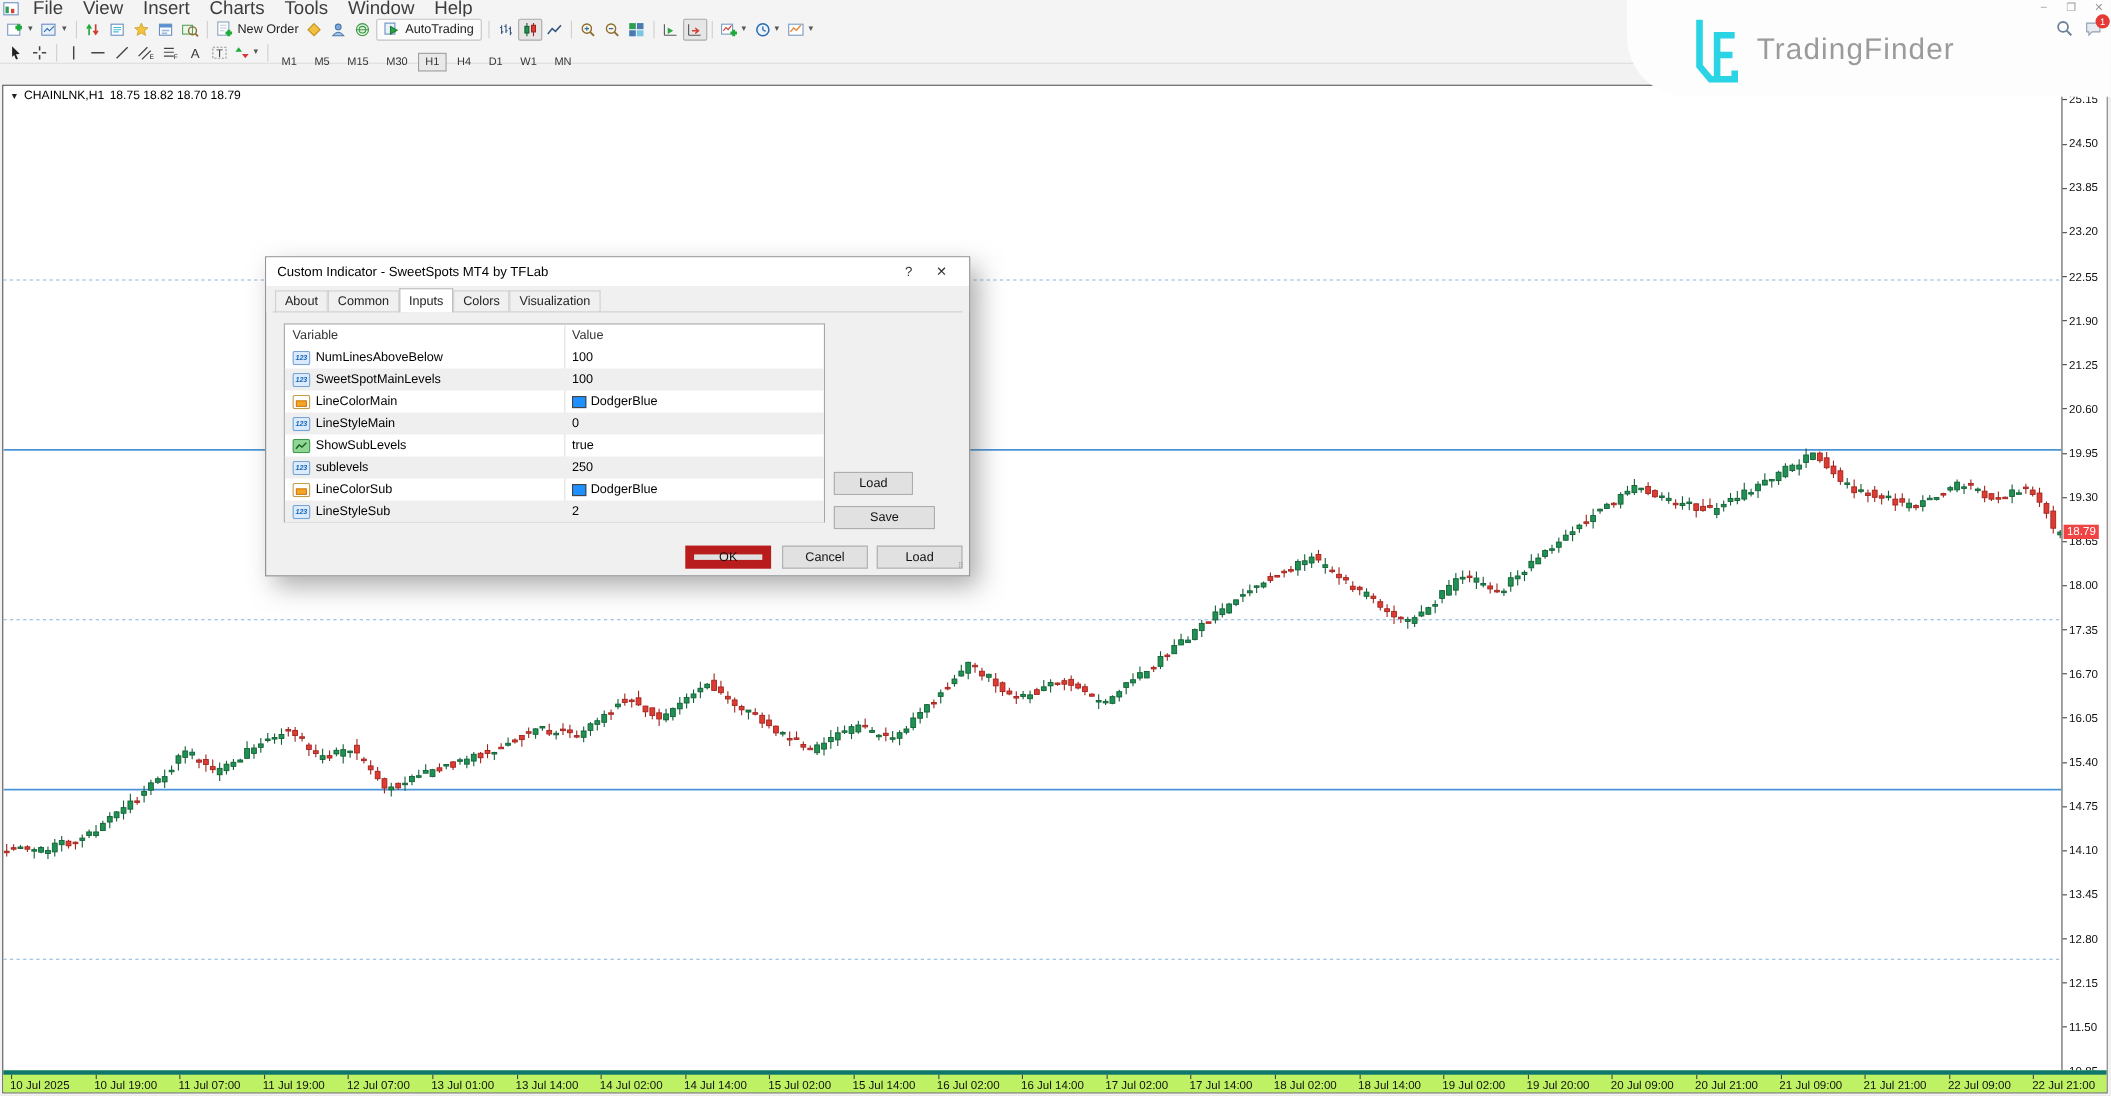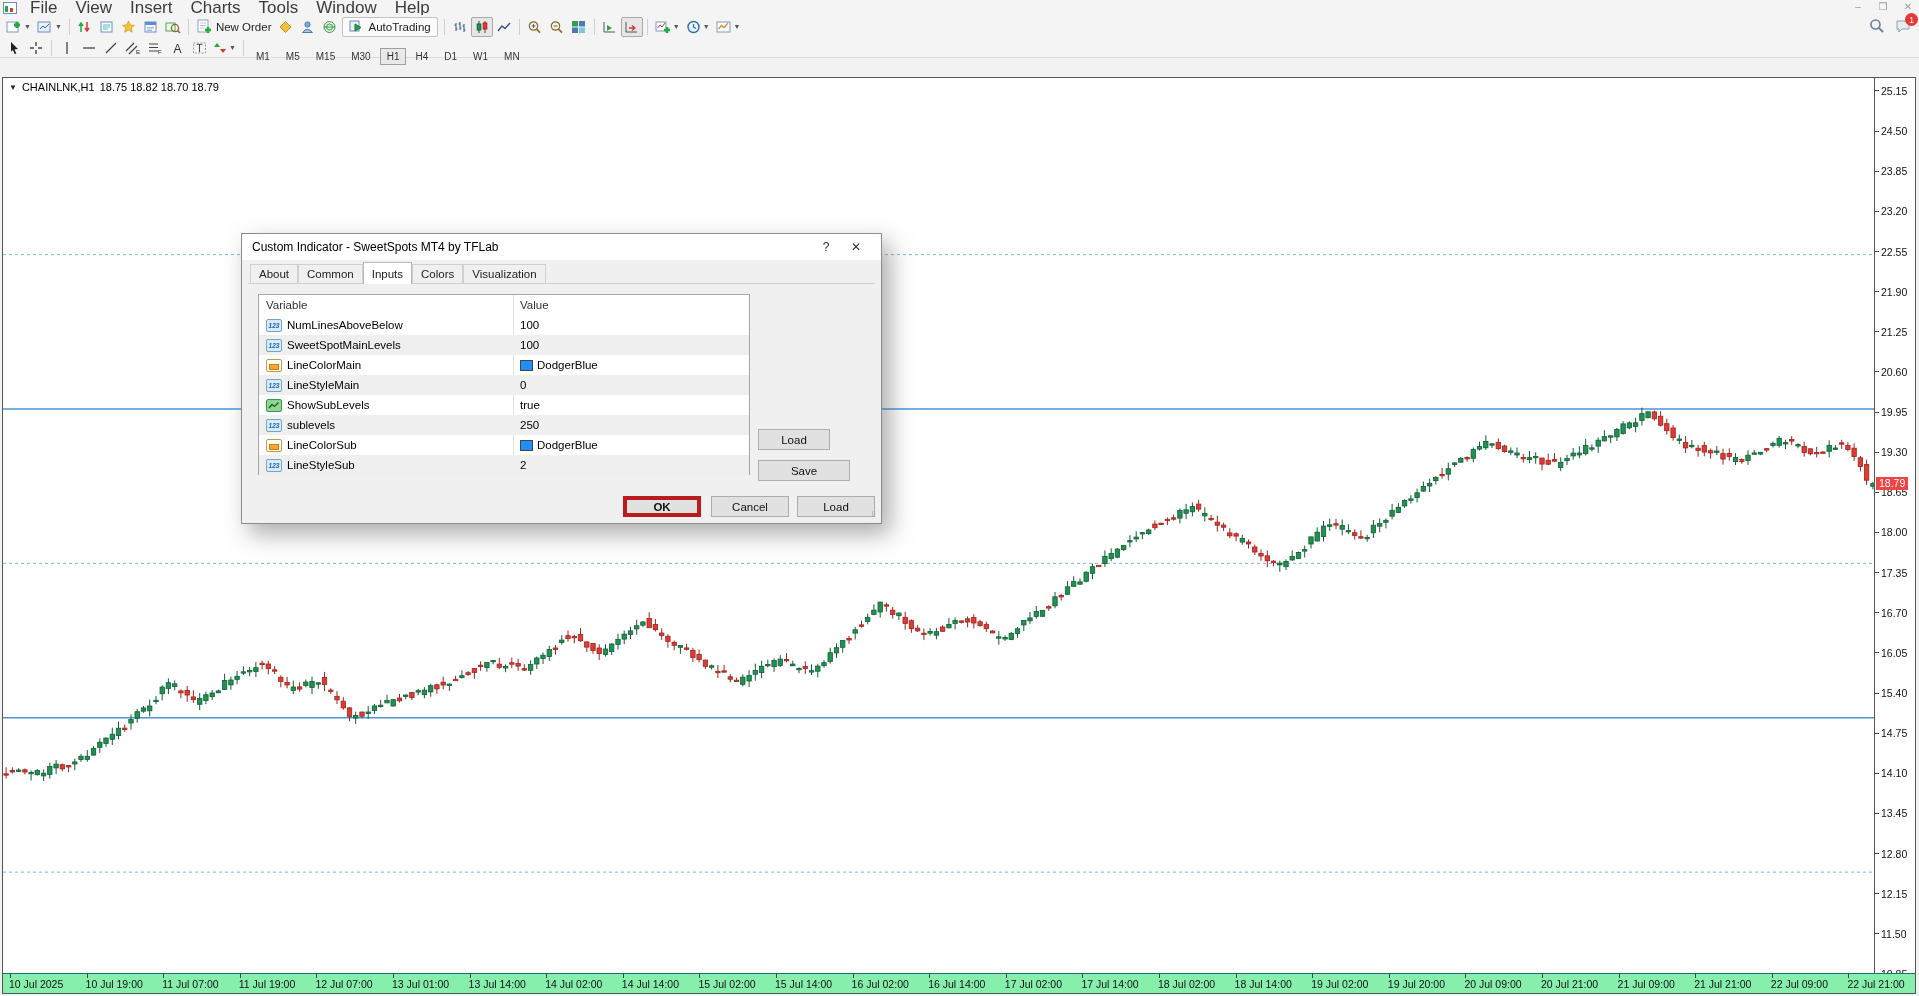--- a/index.html
+++ b/index.html
@@ -30,21 +30,21 @@
   
   .chart-frame { position:absolute; left:2px; top:77px; width:1914px; height:917px; background:#fff; border:1px solid #555; z-index:1; }
   .plot { position:absolute; left:0; top:0; right:41px; bottom:20px; overflow:hidden; }
   .plot svg { display:block; }
   .symbol-line { position:absolute; left:6px; top:3px; font-size:11px; color:#000; display:flex; align-items:center; gap:5px; z-index:2;}
   .collapse-tri { font-size:8px; color:#222; }
   .y-axis { position:absolute; right:0; top:0; width:41px; bottom:20px; border-left:1px solid #555; background:#fff; }
   .ytick { position:absolute; left:6px; font-size:10.5px; color:#111; white-space:nowrap; }
   .ytick-dash { position:absolute; left:0; width:4px; height:1px; background:#444; }
   .price-badge { position:absolute; left:1px; background:#ef4444; color:#fff; font-size:10.5px; padding:0px 3px 1px 3px; z-index:3; }
-  .x-axis { position:absolute; left:0; right:0; bottom:0; height:20px; border-top:1px solid #0f766e; background:#86efac; }
+  .x-axis { position:absolute; left:0; right:0; bottom:0; height:20px; border-top:4px solid #0f766e; background:#bef264; }
   .xlabel { position:absolute; top:4px; font-size:10.5px; color:#111; white-space:nowrap; }
   .xtick-dash { position:absolute; top:0; width:1px; height:4px; background:#444; }
 
   
   .wm-card { position:absolute; top:0; right:0; width:440px; height:88px; background:#fdfdfd; border-bottom-left-radius:55px; z-index:4; }
   .wm-logo { position:absolute; top:14px; left:52px; display:flex; align-items:center; gap:14px; }
   .wm-text { font-size:27px; color:#9b9b9b; letter-spacing:1px; }
   .top-icons { position:absolute; top:18px; right:8px; display:flex; gap:10px; z-index:6; }
   .badge { position:absolute; top:-5px; right:-7px; background:#e53935; color:#fff; border-radius:50%; width:13px; height:13px; font-size:8.5px; display:flex; align-items:center; justify-content:center; }
 
@@ -64,21 +64,21 @@
   .prow.alt { background:#efefef; }
   .prow .c1 { width:254px; padding-left:7px; display:flex; align-items:center; gap:5px; overflow:hidden; white-space:nowrap; }
   .prow .c2 { flex:1; padding-left:7px; display:flex; align-items:center; gap:4px; white-space:nowrap; }
   .ticon { width:16px; height:13px; flex:0 0 16px; display:flex; align-items:center; justify-content:center; }
   .t123 { background:#dbeafc; border:1px solid #74a4d4; border-radius:2px; color:#1565b5; font-size:6.5px; font-weight:bold; font-style:italic; }
   .tcolor { background:#fff; border:1px solid #c59a4a; border-radius:2px; position:relative; }
   .tcolor::before { content:""; position:absolute; left:2px; top:4px; right:2px; height:4px; background:#f5a623; border:1px solid #d07f1e; }
   .tbool { background:#8fd694; border:1px solid #3f9a46; border-radius:2px; }
   .swatch { width:13px; height:11px; border:1px solid #444; display:inline-block; }
   .pbtn { position:absolute; height:21px; background:#e1e1e1; border:1px solid #adadad; font-size:11.5px; color:#111; display:flex; align-items:center; justify-content:center; font-family:"Liberation Sans", sans-serif; }
-  .pbtn.focus { border:4px solid #b91c1c;font-weight:bold; }
+  .pbtn.focus { border:8px solid #b91c1c; }
   .grip { position:absolute; right:2px; bottom:2px; width:8px; height:8px; color:#9a9a9a; font-size:7px; line-height:4px; }
 </style>
 </head>
 <body>
 
 <div class="app">
 
   <div class="menubar">
     <div class="app-icon"></div>
     <div id="menu-items" style="display:flex;">
@@ -1041,20 +1041,29 @@
         <div class="xlabel" style="left: 1614.6px;">21 Jul 09:00</div>
         <div class="xtick-dash" style="left: 1692.2px;"></div>
         <div class="xlabel" style="left: 1691.2px;">21 Jul 21:00</div>
         <div class="xtick-dash" style="left: 1768.8px;"></div>
         <div class="xlabel" style="left: 1767.8px;">22 Jul 09:00</div>
         <div class="xtick-dash" style="left: 1845.4px;"></div>
         <div class="xlabel" style="left: 1844.4px;">22 Jul 21:00</div>
       </div>
   </div>
 
+  <div class="wm-card">
+    <div class="wm-logo">
+      <svg width="52" height="62" viewBox="0 0 52 62">
+        <path d="M14 4 V46 L24 58 H30" fill="none" stroke="#2bd4e4" stroke-width="6"></path>
+        <path d="M46 18 H30 V58 M30 36 H44 M46 50 V58 H30" fill="none" stroke="#2bd4e4" stroke-width="6"></path>
+      </svg>
+      <span class="wm-text">TradingFinder</span>
+    </div>
+  </div>
   <div class="top-icons">
     <div style="position:relative;">
       <svg width="16" height="16">
           <circle cx="6.5" cy="6.5" r="4.5" fill="none" stroke="#6b7f96" stroke-width="1.6"></circle>
           <path d="M9.8 9.8 L14 14" stroke="#6b7f96" stroke-width="1.8"></path>
         </svg>
     </div>
     <div style="position:relative;">
       <svg width="16" height="16">
           <path d="M2 3 h12 v8 h-7 l-3 3 v-3 h-2 Z" fill="#e8ecf0" stroke="#8fa0b0"></path>

